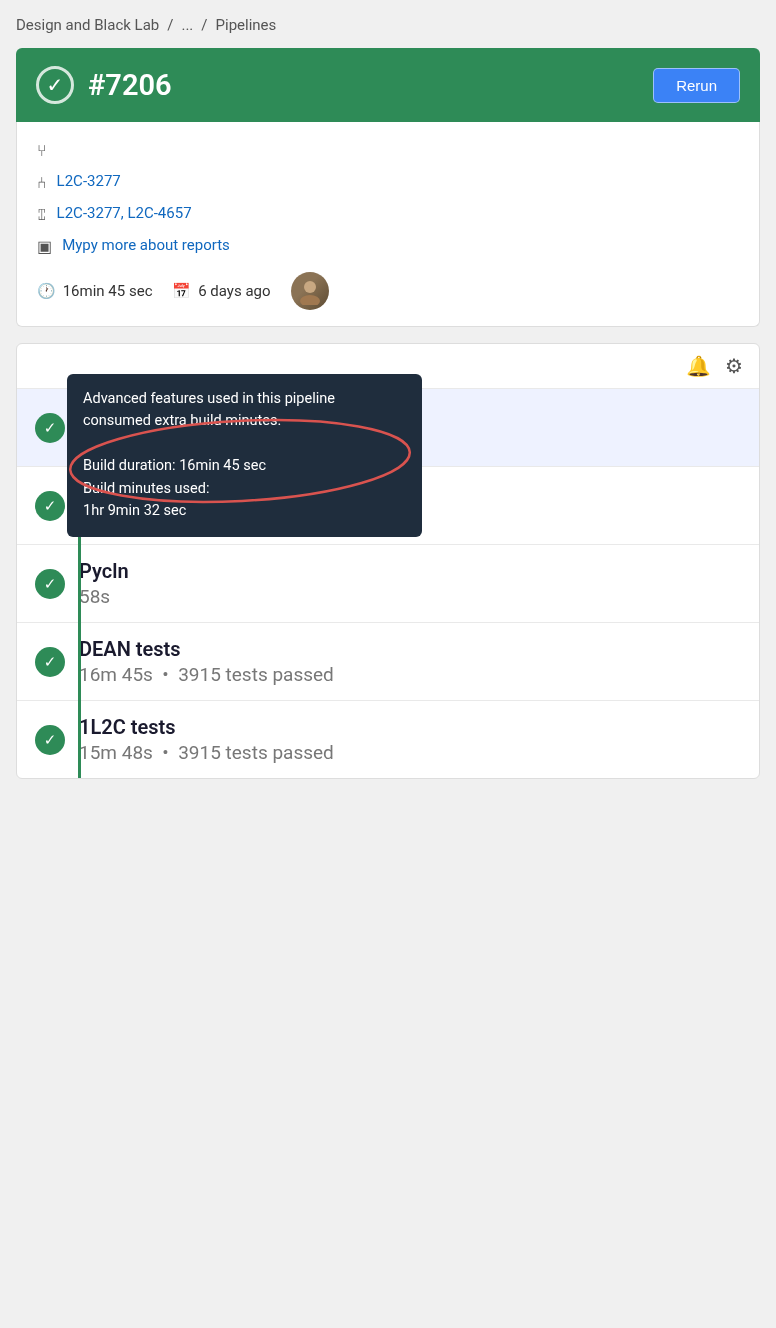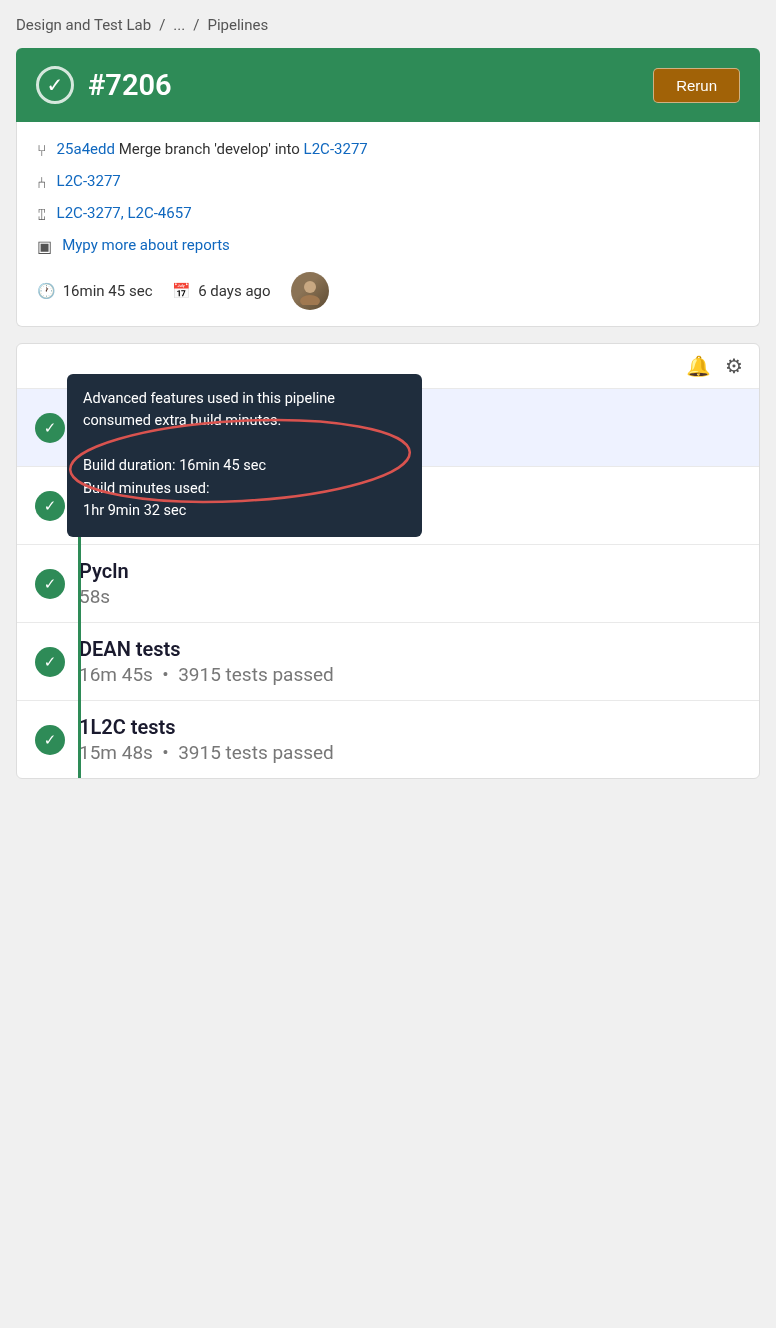--- a/index.html
+++ b/index.html
@@ -45,21 +45,21 @@
       justify-content: center;
       color: white;
       font-size: 20px;
     }
     .pipeline-id {
       color: white;
       font-size: 29px;
       font-weight: 600;
     }
     .rerun-btn {
-      background: #a16207;
+      background: #3b82f6;
       border: 1px solid rgba(255,255,255,0.5);
       color: white;
       padding: 8px 22px;
       border-radius: 5px;
       font-size: 15px;
       cursor: pointer;
     }
 
     .info-card {
       background: white;
@@ -214,42 +214,39 @@
       bottom: 0;
       width: 3px;
       background: #2e8b57;
       z-index: 1;
     }
   </style>
 </head>
 <body>
 
 <div class="breadcrumb">
-  <span>Design and Test Lab</span>
+  <span>Design and Black Lab</span>
   <span>/</span>
   <span>...</span>
   <span>/</span>
   <span>Pipelines</span>
 </div>
 
 <div class="pipeline-header">
   <div class="pipeline-header-left">
     <div class="check-circle">✓</div>
     <span class="pipeline-id">#7206</span>
   </div>
   <button class="rerun-btn">Rerun</button>
 </div>
 
 <div class="info-card">
 
   <div class="info-row">
     <span class="info-icon">⑂</span>
-    <span>
-      <a class="link-blue">25a4edd</a><span> Merge branch 'develop' into </span><a class="link-blue">L2C-3277</a>
-    </span>
   </div>
 
   <div class="info-row">
     <span class="info-icon">⑃</span>
     <a class="link-blue">L2C-3277</a>
   </div>
 
   <div class="info-row">
     <span class="info-icon">⑄</span>
     <a class="link-blue">L2C-3277, L2C-4657</a>

